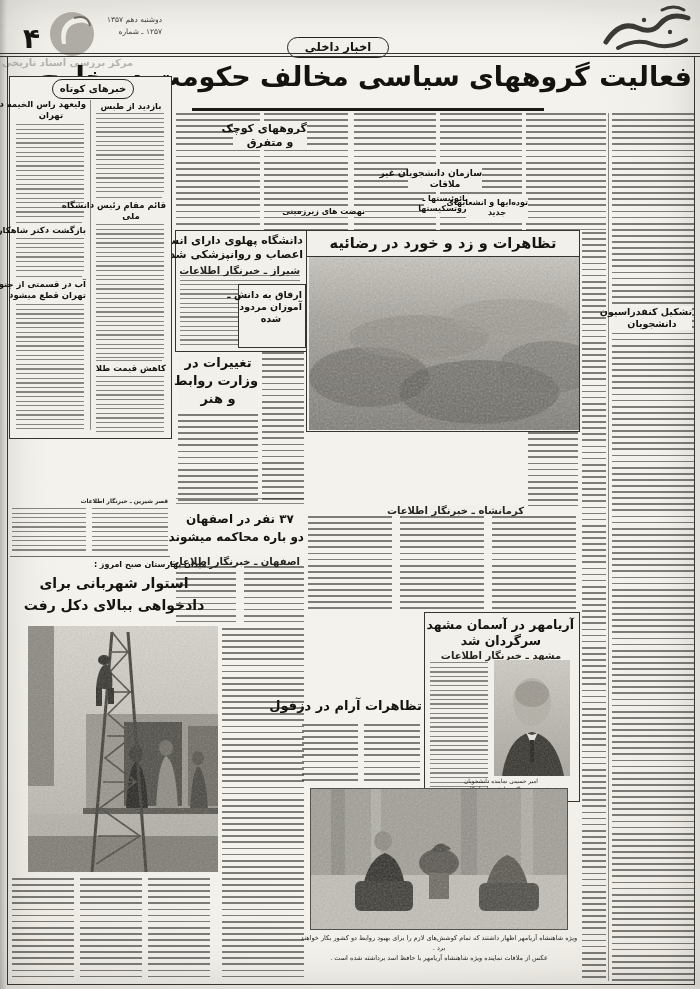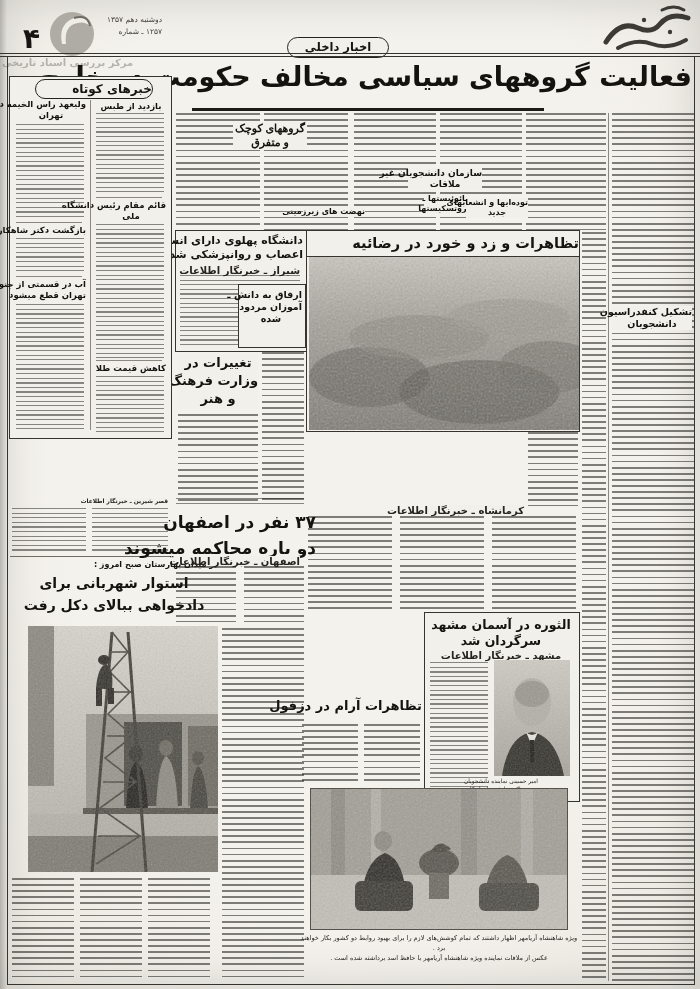--- a/index.html
+++ b/index.html
@@ -66,21 +66,21 @@
   <div class="abs" style="left:192px;top:108px;width:352px;height:2.5px;background:#1c1b17;"></div>
 
   <div class="tx" style="left:612px;top:113px;width:82px;height:868px;"></div>
   <div class="vr" style="left:608px;top:113px;height:868px;"></div>
   <div class="tx" style="left:526px;top:113px;width:80px;height:117px;"></div>
   <div class="tx" style="left:440px;top:113px;width:82px;height:117px;"></div>
   <div class="tx" style="left:354px;top:113px;width:82px;height:117px;"></div>
   <div class="tx" style="left:264px;top:113px;width:84px;height:117px;"></div>
   <div class="tx" style="left:176px;top:113px;width:84px;height:113px;"></div>
 
-  <div class="hd" style="left:233px;top:122px;width:74px;font-size:11px;font-family:Liberation Serif, serif;">
+  <div class="hd" style="left:233px;top:122px;width:74px;font-size:11px;">
     <div>گروههای کوچک</div>
     <div>و متفرق</div>
   </div>
   <div class="hd" style="left:303px;top:207px;width:62px;font-size:8px;">نهضت های زیرزمینی</div>
   <div class="hd" style="left:408px;top:168px;width:74px;font-size:9px;">
     <div>سازمان دانشجویان غیر</div>
     <div>ملاقات</div>
   </div>
   <div class="hd" style="left:424px;top:194px;width:46px;font-size:8px;">
     <div>مائوئیستها ـ</div>
@@ -89,21 +89,21 @@
   <div class="hd" style="left:466px;top:198px;width:62px;font-size:8px;">
     <div>توده‌ایها و انشعابهای</div>
     <div>جدید</div>
   </div>
   <div class="hd" style="left:612px;top:306px;width:80px;font-size:9.5px;">
     <div>تشکیل کنفدراسیون</div>
     <div>دانشجویان</div>
   </div>
 
   <div class="box" style="left:306px;top:230px;width:272px;height:200px;">
-    <div style="height:25px;border-bottom:1px solid #36342e;font-weight:bold;font-size:14.5px;text-align:right;line-height:25px;">تظاهرات و زد و خورد در رضائیه</div>
+    <div style="height:25px;border-bottom:1px solid #36342e;font-weight:bold;font-size:14.5px;text-align:center;line-height:25px;">تظاهرات و زد و خورد در رضائیه</div>
     <div>
       <svg width="270" height="173" viewBox="0 0 270 173">
         <defs>
           <linearGradient id="cg" x1="0" y1="0" x2="0" y2="1">
             <stop offset="0" stop-color="#c9c6be"></stop>
               <stop offset=".35" stop-color="#a5a29a"></stop>
               <stop offset="1" stop-color="#7b7871"></stop>
           </linearGradient>
           <filter id="nz1">
               <feTurbulence type="fractalNoise" baseFrequency="0.5" numOctaves="3"></feTurbulence>
@@ -131,35 +131,35 @@
   <div class="txf" style="left:180px;top:275px;width:120px;height:71px;"></div>
   <div class="box" style="left:238px;top:284px;width:66px;height:62px;"></div>
   <div class="hd" style="left:240px;top:289px;width:62px;font-size:9.5px;">
     <div>ارفاق به دانش ـ</div>
     <div>آموزان مردود</div>
     <div>شده</div>
   </div>
 
   <div class="hd" style="left:178px;top:354px;width:80px;font-size:13px;line-height:1.4;">
     <div>تغییرات در</div>
-    <div>وزارت فرهنگ</div>
+    <div>وزارت روابط</div>
     <div>و هنر</div>
   </div>
   <div class="tx" style="left:178px;top:414px;width:80px;height:90px;"></div>
   <div class="tx" style="left:262px;top:352px;width:42px;height:152px;"></div>
 
   <div class="tx" style="left:528px;top:432px;width:50px;height:74px;"></div>
   <div class="bl" style="left:430px;top:505px;width:94px;">کرمانشاه ـ خبرنگار اطلاعات</div>
   <div class="tx" style="left:308px;top:516px;width:84px;height:94px;"></div>
   <div class="tx" style="left:400px;top:516px;width:84px;height:94px;"></div>
   <div class="tx" style="left:492px;top:516px;width:84px;height:94px;"></div>
 
   <div class="box" style="left:424px;top:612px;width:154px;height:188px;"></div>
   <div class="hd" style="left:428px;top:617px;width:146px;font-size:12.5px;">
-    <div>الثوره در آسمان مشهد</div>
+    <div>آریامهر در آسمان مشهد</div>
     <div>سرگردان شد</div>
   </div>
   <div class="bl" style="left:428px;top:650px;width:146px;">مشهد ـ خبرنگار اطلاعات</div>
   <div class="txf" style="left:430px;top:662px;width:58px;height:132px;"></div>
   <div class="abs" style="left:494px;top:660px;">
     <svg width="76" height="116" viewBox="0 0 76 116">
       <defs>
         <linearGradient id="pg" x1="0" y1="0" x2="0" y2="1">
             <stop offset="0" stop-color="#cfccc4"></stop>
             <stop offset="1" stop-color="#a8a59d"></stop>
@@ -219,21 +219,21 @@
       <rect x="168" y="94" width="60" height="28" rx="6" fill="#4a4841"></rect>
       <rect width="256" height="140" filter="url(#nz3)" opacity=".35"></rect>
     </svg>
   </div>
   <div class="cap" style="left:296px;top:934px;width:286px;">
     <div>ویژه شاهنشاه آریامهر اظهار داشتند که تمام کوشش‌های لازم را برای بهبود روابط دو کشور بکار خواهند برد .</div>
     <div>عکس از ملاقات نماینده ویژه شاهنشاه آریامهر با حافظ اسد برداشته شده است .</div>
   </div>
 
   <div class="box" style="left:9px;top:76px;width:161px;height:361px;"></div>
-  <div class="pill" style="left:35px;top:79px;width:80px;height:18px;font-size:12px;line-height:18px;padding-left:36px;">خبرهای کوتاه</div>
+  <div class="pill" style="left:52px;top:79px;width:80px;height:18px;font-size:10px;line-height:18px;">خبرهای کوتاه</div>
   <div class="vr" style="left:90px;top:100px;height:330px;"></div>
 
   <div class="hd" style="left:96px;top:101px;width:70px;font-size:8.5px;">بازدید از طبس</div>
   <div class="txf" style="left:96px;top:113px;width:68px;height:82px;"></div>
   <div class="hr" style="left:96px;top:197px;width:66px;background:#8b887f;"></div>
   <div class="hd" style="left:96px;top:200px;width:70px;font-size:8.5px;">
     <div>قائم مقام رئیس دانشگاه</div>
     <div>ملی</div>
   </div>
   <div class="txf" style="left:96px;top:224px;width:68px;height:134px;"></div>
@@ -306,21 +306,21 @@
       </g>
       <ellipse cx="76" cy="34" rx="6" ry="5" fill="#2c2a25"></ellipse>
       <path d="M68 62 Q70 40 78 38 Q86 42 84 64 Z" fill="#33312b"></path>
       <rect x="68" y="62" width="6" height="18" fill="#2c2a25"></rect>
       <rect x="80" y="62" width="6" height="16" fill="#2c2a25"></rect>
       <rect width="190" height="246" filter="url(#nz4)" opacity=".32"></rect>
     </svg>
   </div>
 
   <div class="txf" style="left:176px;top:498px;width:128px;height:9px;"></div>
-  <div class="hd nobg" style="left:188px;top:510px;width:128px;font-size:17px;line-height:1.5;">
+  <div class="hd nobg" style="left:176px;top:510px;width:128px;font-size:12px;line-height:1.5;">
     <div>۳۷ نفر در اصفهان</div>
     <div>دو باره محاکمه میشوند</div>
   </div>
   <div class="bl" style="left:206px;top:556px;width:94px;">اصفهان ـ خبرنگار اطلاعات</div>
   <div class="tx" style="left:176px;top:566px;width:60px;height:56px;"></div>
   <div class="tx" style="left:244px;top:566px;width:60px;height:56px;"></div>
   <div class="tx" style="left:222px;top:628px;width:82px;height:352px;"></div>
 
   <div class="tx" style="left:12px;top:878px;width:62px;height:102px;"></div>
   <div class="tx" style="left:80px;top:878px;width:62px;height:102px;"></div>

